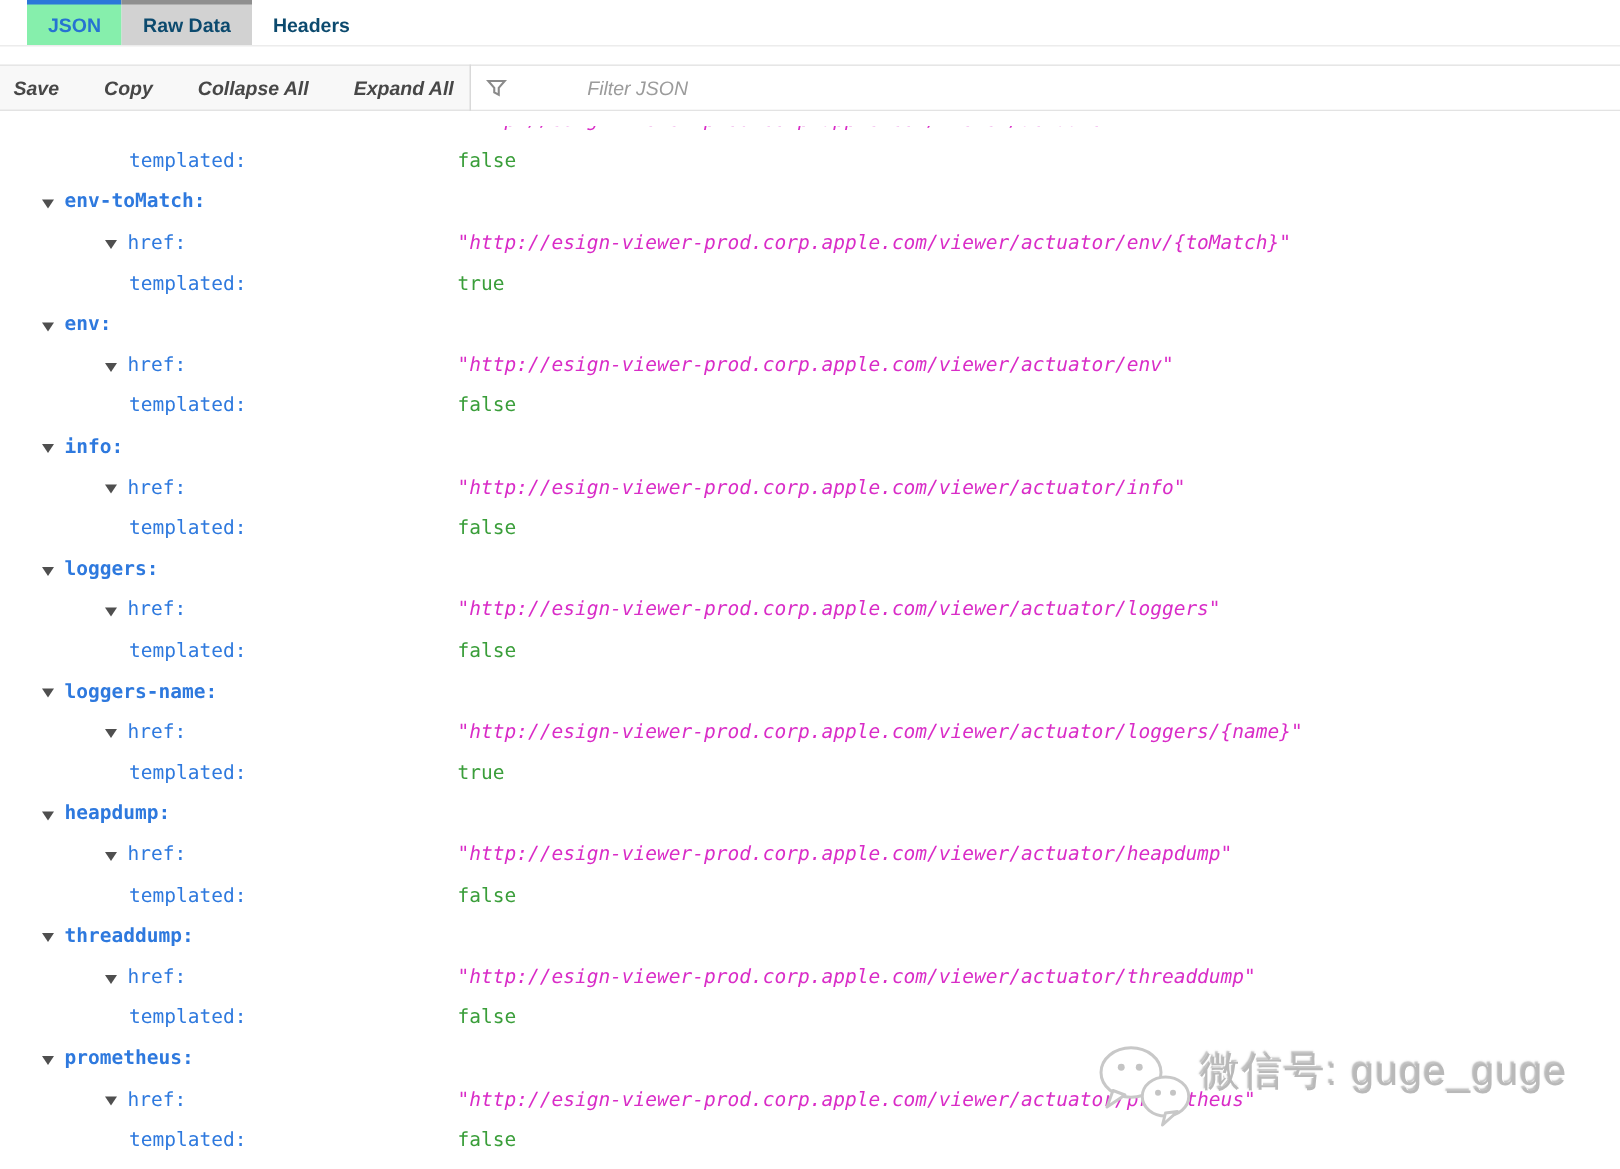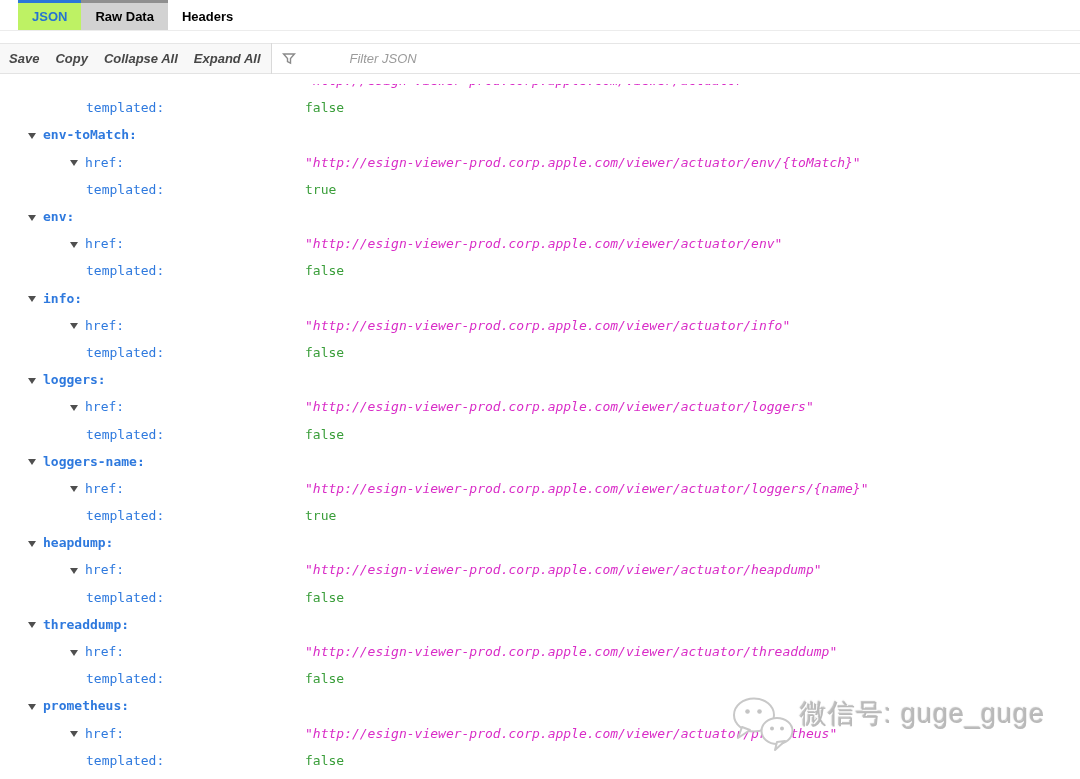--- a/index.html
+++ b/index.html
@@ -3,29 +3,29 @@
 <meta charset="utf-8">
 <style>
   * { box-sizing: border-box; margin: 0; padding: 0; }
   html,body { width:1080px; height:779px; background:#fff; overflow:hidden;
               font-family:"Liberation Sans", sans-serif; }
 
   
   .tabbar { display:flex; align-items:stretch; height:31px; padding-left:18px;
             background:#fff; border-bottom:1px solid #ececec; }
   .tab { display:flex; align-items:center; padding:0 14px; font-size:13px;
-         font-weight:700; color:#000000; border-top:3px solid transparent; cursor:default; }
-  .tab.active { color:#2673d2; border-top-color:#2b77d9; background:#bef264; }
+         font-weight:700; color:#0c4a6e; border-top:3px solid transparent; cursor:default; }
+  .tab.active { color:#2673d2; border-top-color:#2b77d9; background:#86efac; }
   .tab.hovered { background:#d2d2d2; border-top-color:#8f8f8f; }
 
   
   .toolbar { position:absolute; left:0; top:43px; width:1080px; height:31px;
              background:#f8f8f8; border-top:1px solid #e6e6e6; border-bottom:1px solid #e3e3e3;
              display:flex; align-items:center; font-size:13px; color:#474747;font-style:italic; }
-  .tbtn { font-weight:700; margin-left:16px; color:#474747; }
+  .tbtn { font-weight:700; margin-left:30px; color:#474747; }
   .tbtn:first-child { margin-left:9px; }
   .tsep { width:1px; height:31px; background:#d9d9d9; margin-left:10px; flex:none; }
   .filterbox { flex:1; height:100%; background:#fff; display:flex; align-items:center;
                padding-left:10px; }
   .funnel { margin-right:6px; flex:none; }
   .placeholder { color:#9b9b9b; font-size:13px;margin-left:48px; }
 
   
   .content { position:absolute; left:0; top:84px; width:1080px; height:704px;
              background:#fff; overflow:hidden;border-radius:11px; }

